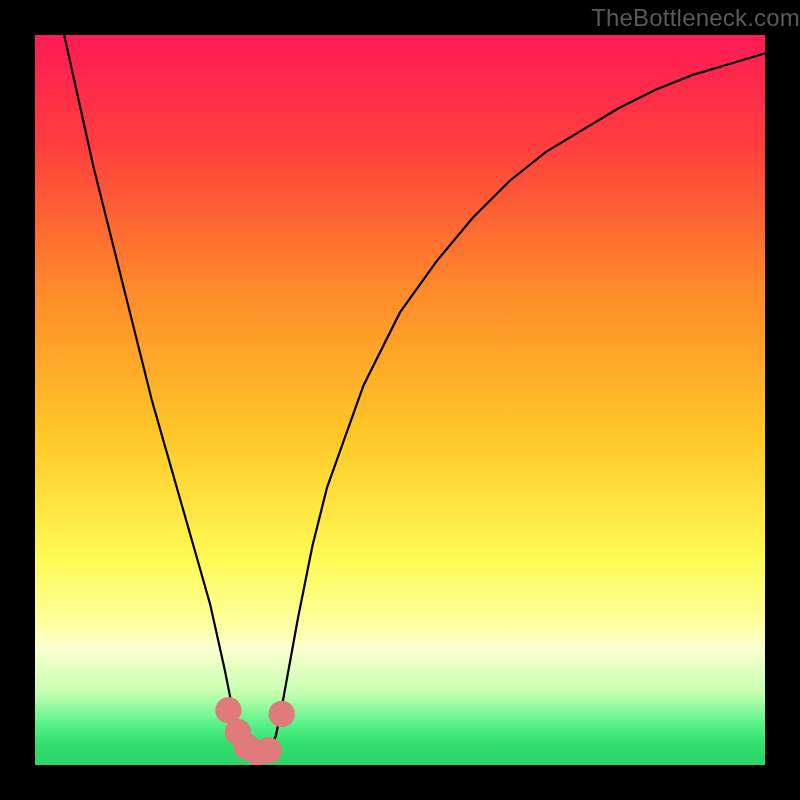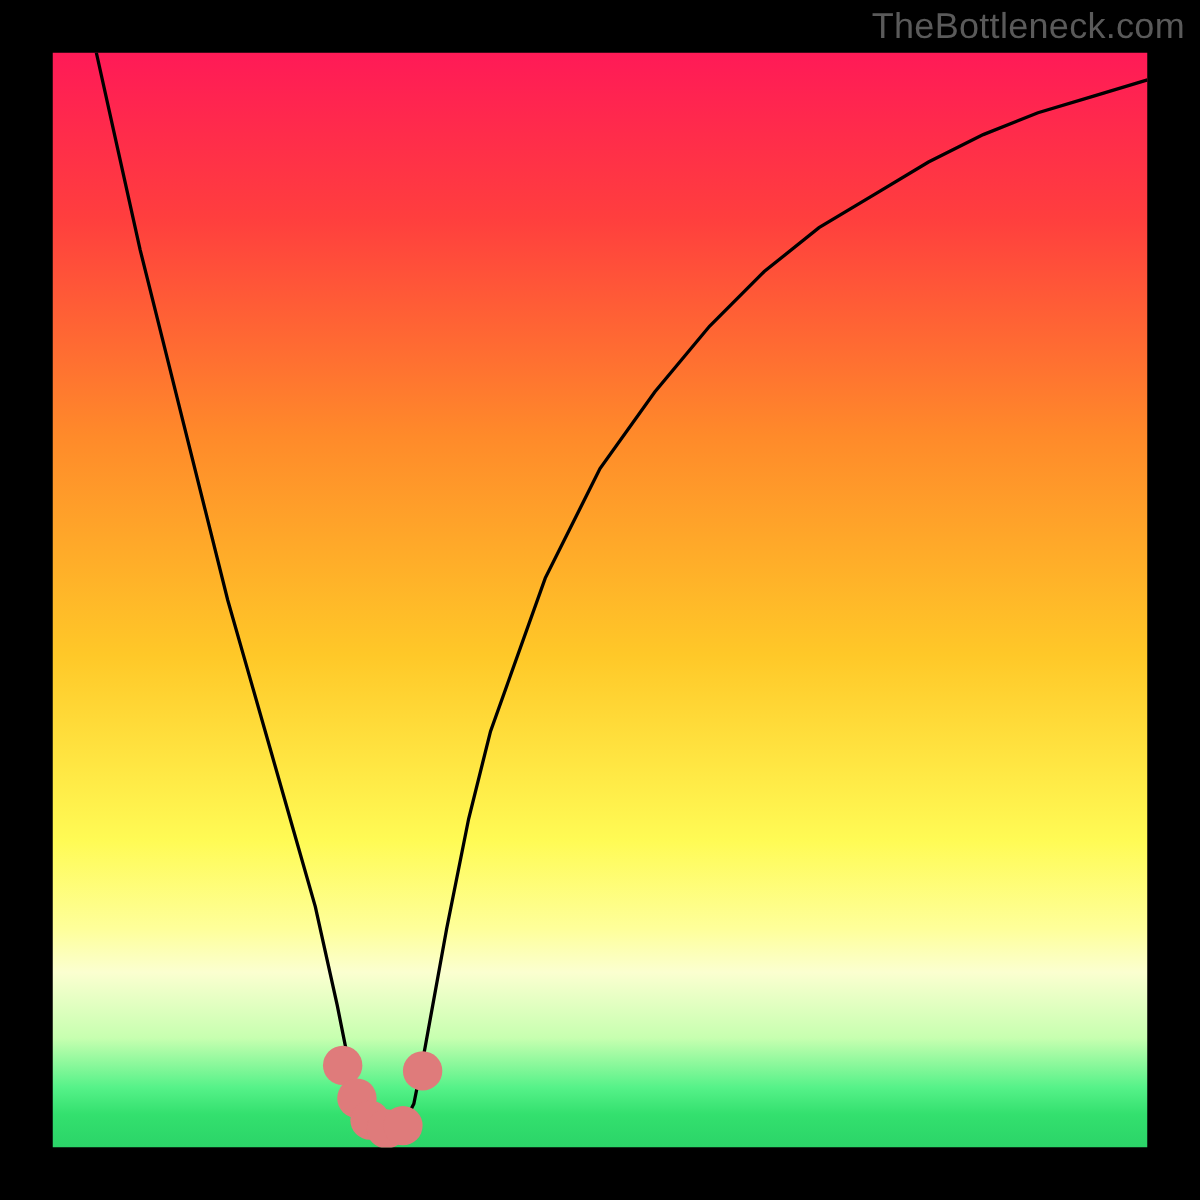--- a/index.html
+++ b/index.html
@@ -12,21 +12,21 @@
   }
   .canvas {
     position: relative;
     width: 800px;
     height: 800px;
     background: #000;
   }
   .watermark {
     position: absolute;
     top: 4px;
-    right: 10px;
+    right: 0;
     font-family: Arial, Helvetica, sans-serif;
     font-size: 24px;
     font-weight: 500;
     color: #5a5a5a;
     letter-spacing: 0.2px;
     z-index: 5;
   }
   svg.plot {
     position: absolute;
     left: 35px;

